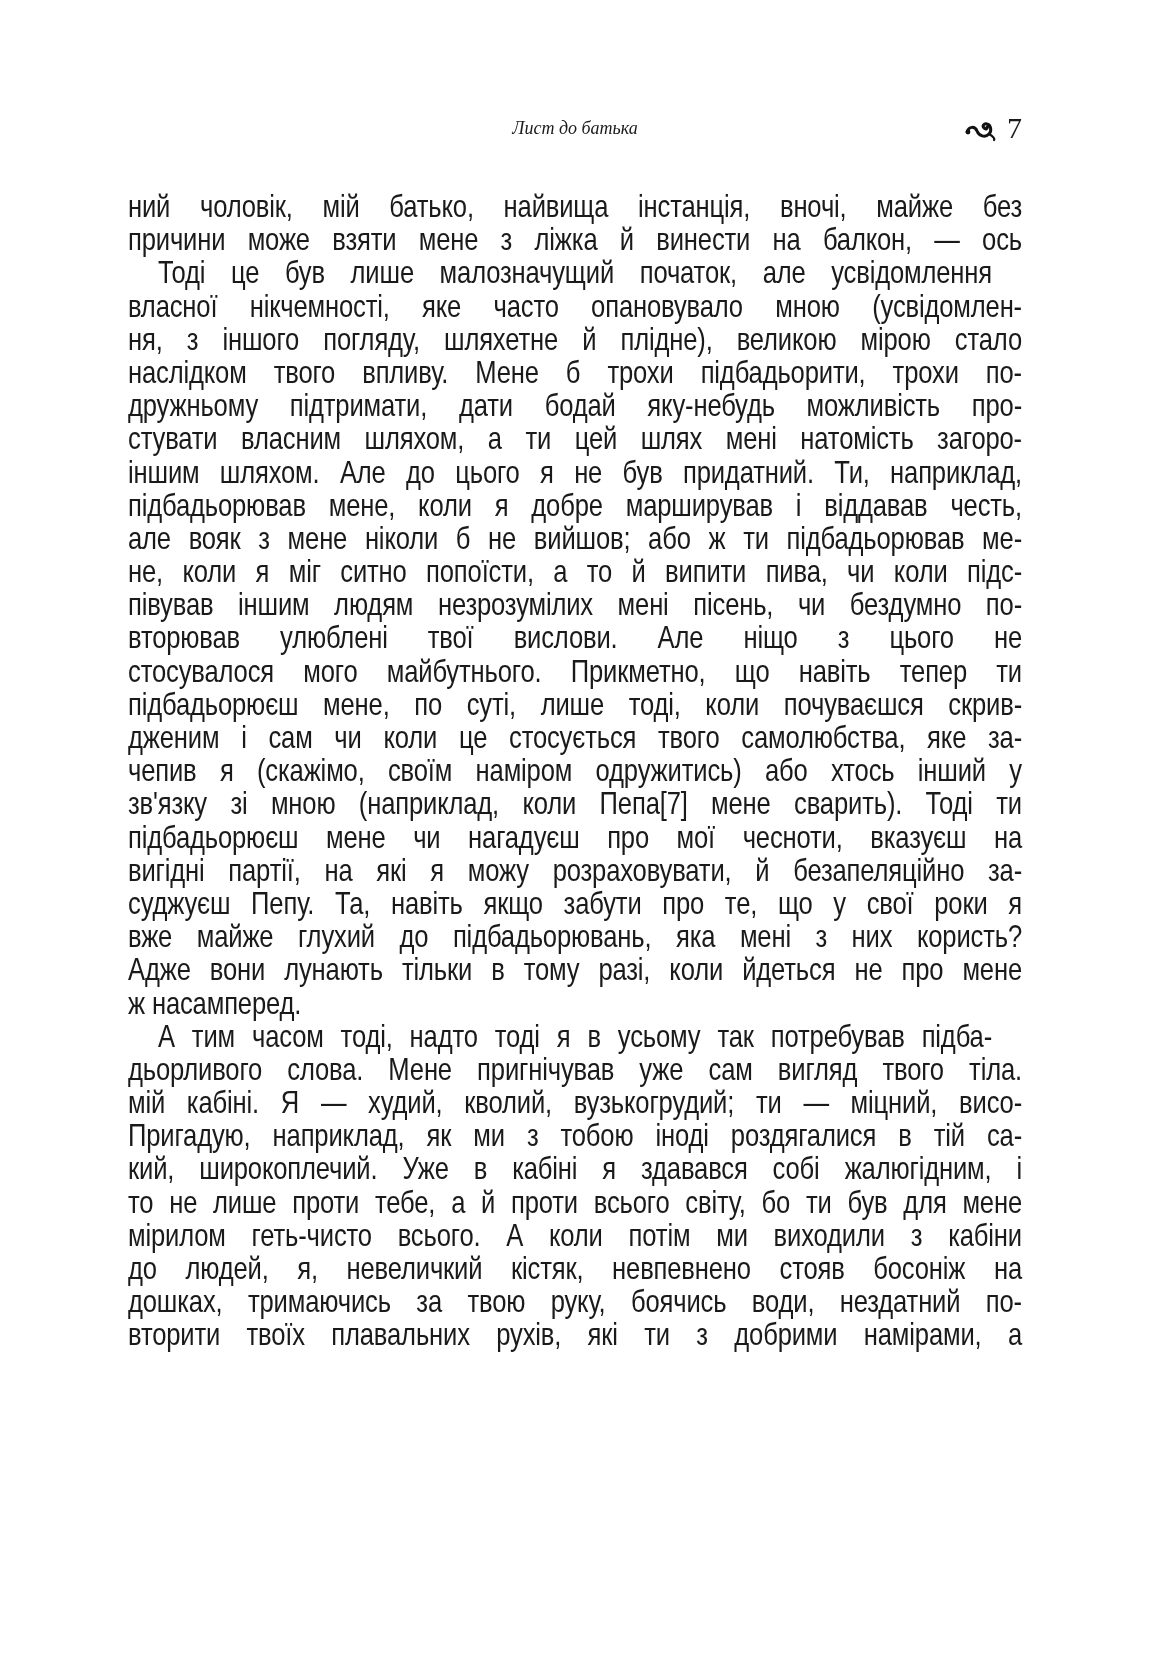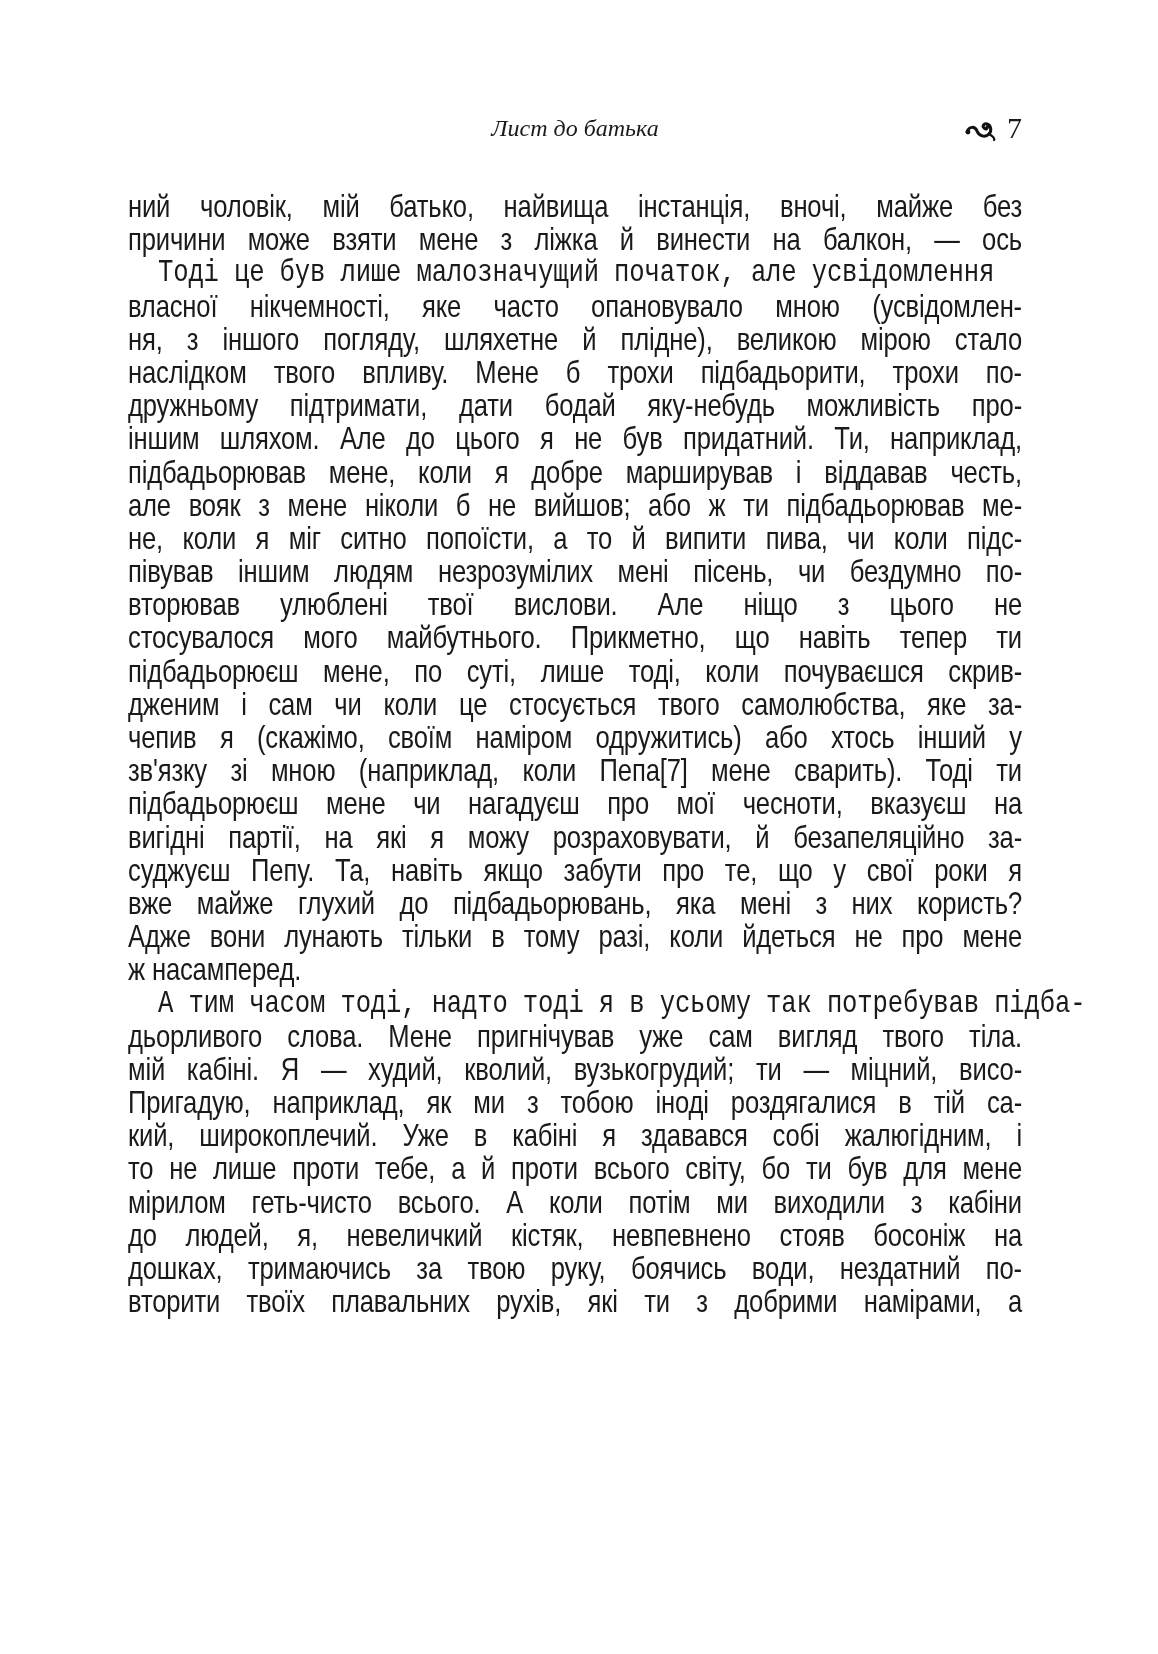--- a/index.html
+++ b/index.html
@@ -28,21 +28,21 @@
     width: 894px;
     height: 40px;
   }
   .running-title {
     position: absolute;
     left: 0;
     width: 894px;
     text-align: center;
     font-family: "Liberation Serif", "DejaVu Serif", serif;
     font-style: italic;
-    font-size: 24px;
+    font-size: 18px;
     line-height: 40px;
     color: #1a1a1a;
   }
   .folio {
     position: absolute;
     right: 0;
     top: 0;
     line-height: 40px;
     display: flex;
     align-items: center;
@@ -74,21 +74,20 @@
     white-space: nowrap;
     text-align: justify;
     text-align-last: justify;
     letter-spacing: -0.2px;
   }
   .line.last {
     text-align-last: left;
   }
   .line.indent {
     padding-left: 30px;
-    font-family: Liberation Mono, monospace;
   }
   .line-inner {
     display: block;
     transform: scaleX(0.80);
     transform-origin: left center;
     width: 125%;
     text-align: justify;
     text-align-last: justify;
   }
   .line.last .line-inner {
@@ -133,20 +132,23 @@
       <span class="line">
         <span class="line-inner">ня, з іншого погляду, шляхетне й плідне), великою мірою стало</span>
       </span>
       <span class="line">
         <span class="line-inner">наслідком твого впливу. Мене б трохи підбадьорити, трохи по-</span>
       </span>
       <span class="line">
         <span class="line-inner">дружньому підтримати, дати бодай яку-небудь можливість про-</span>
       </span>
       <span class="line">
+        <span class="line-inner">стувати власним шляхом, а ти цей шлях мені натомість загоро-</span>
+      </span>
+      <span class="line">
         <span class="line-inner">іншим шляхом. Але до цього я не був придатний. Ти, наприклад,</span>
       </span>
       <span class="line">
         <span class="line-inner">підбадьорював мене, коли я добре марширував і віддавав честь,</span>
       </span>
       <span class="line">
         <span class="line-inner">але вояк з мене ніколи б не вийшов; або ж ти підбадьорював ме-</span>
       </span>
       <span class="line">
         <span class="line-inner">не, коли я міг ситно попоїсти, а то й випити пива, чи коли підс-</span>

